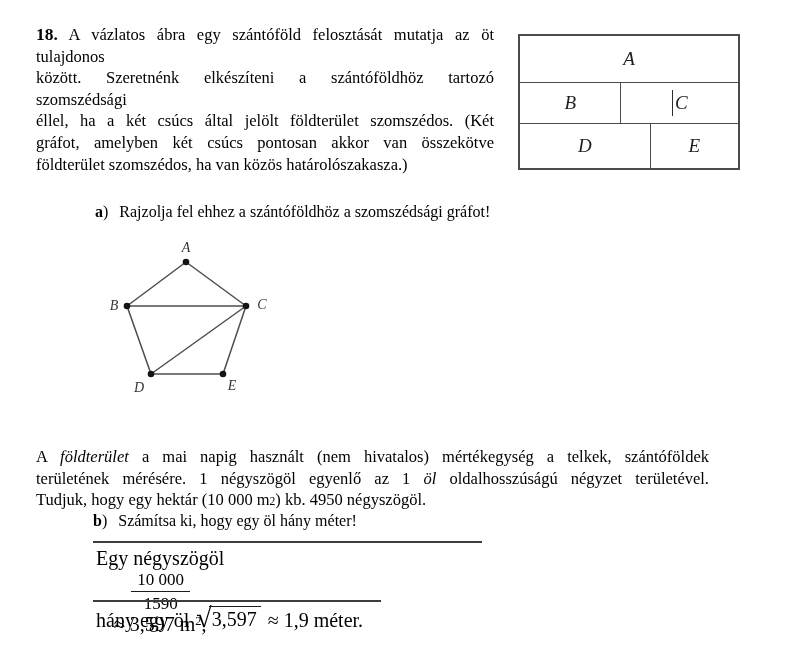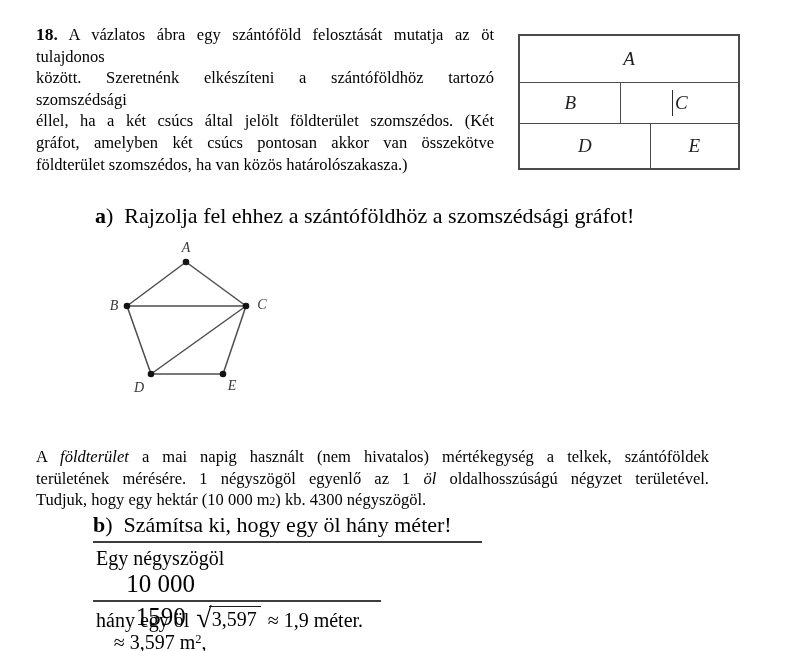--- a/index.html
+++ b/index.html
@@ -34,39 +34,39 @@
   .fd-row-bc { height: 41px; border-bottom: 1.5px solid #4b4b4b; }
   .fd-row-de { height: 43.5px; }
   .fd-cell { display: flex; align-items: center; justify-content: center; box-sizing: border-box; }
   .fd-cell-b { width: 46.5%; border-right: 1.5px solid #4b4b4b; }
   .fd-cell-c { flex: 1; }
   .fd-cell-d { width: 60%; border-right: 1.5px solid #4b4b4b; }
   .fd-cell-e { flex: 1; }
   .fd-caret { width: 1.5px; height: 26px; background: #2e2e2e; margin-right: 2px; }
 
   
-  .part-line { position: absolute; font-size: 22px; }
+  .part-line { position: absolute; font-size: 16px; }
   #part-a { left: 87px; top: 203px; }
   #part-b { left: 85px; top: 512px; }
   .pmarker b { font-weight: bold; }
   .ptext { margin-left: 11px; }
 
   
   #graph-svg { position: absolute; left: 90px; top: 235px; }
   #graph-svg text { font-family: "Liberation Serif", "DejaVu Serif", serif; font-style: italic; font-size: 14px; fill: #383838; }
 
   
   .sol-hr { position: absolute; border-top: 2px solid #3d3d3d; height: 0; }
   #sol-hr1 { left: 85px; top: 541px; width: 389px; }
   #sol-hr2 { left: 85px; top: 600px; width: 288px; }
   #sol-row1 {
     position: absolute; left: 88px; top: 547px; height: 52px;
     display: flex; align-items: center; font-size: 20px; flex-direction: column;
   }
-  .fraction { display: inline-flex; flex-direction: column; align-items: center; font-size: 25px; line-height: 1.12; margin: 0 9px 0 10px; }
+  .fraction { display: inline-flex; flex-direction: column; align-items: center; font-size: 17px; line-height: 1.12; margin: 0 9px 0 10px; }
   .fraction .num { border-bottom: 1.7px solid #1b1b1b; padding: 0 6px 2px; }
   .fraction .den { padding-top: 2px; }
   .sup { font-size: 12.5px; vertical-align: 6px; }
   #sol-row2 { position: absolute; left: 88px; top: 605px; font-size: 20px; line-height: 26px; }
   .sqrt { display: inline-flex; align-items: flex-start; margin: 0 7px 0 7px; }
   .radical { font-size: 28px; line-height: 25px; }
   .radicand { font-size: 20px; line-height: 22px; border-top: 1.9px solid #1b1b1b; margin-left: -3px; margin-top: 1px; padding: 1px 4px 0 3px; }
 </style>
 </head>
 <body>
@@ -126,21 +126,21 @@
       <text x="164" y="74" text-anchor="middle" fill="#383838">C</text>
       <circle cx="53" cy="139" r="3.3" fill="#141414"></circle>
       <text x="41" y="157" text-anchor="middle" fill="#383838">D</text>
       <circle cx="125" cy="139" r="3.3" fill="#141414"></circle>
       <text x="134" y="155" text-anchor="middle" fill="#383838">E</text>
     </svg>
 
   <div id="para2" class="textblock">
       <div class="tline just"><span>A </span><span class="it">földterület</span><span> a mai napig használt (nem hivatalos) mértékegység a telkek, szántóföldek</span></div>
       <div class="tline just"><span>területének mérésére. 1 négyszögöl egyenlő az 1 </span><span class="it">öl</span><span> oldalhosszúságú négyzet területével.</span></div>
-      <div class="tline"><span>Tudjuk, hogy egy hektár (10 000 m</span><span class="small2">2</span><span>) kb. 4300 négyszögöl.</span></div>
+      <div class="tline"><span>Tudjuk, hogy egy hektár (10 000 m</span><span class="small2">2</span><span>) kb. 4950 négyszögöl.</span></div>
     </div>
 
   <div id="part-b" class="part-line">
     <span class="pmarker"><b>b</b><span>)</span></span><span class="ptext">Számítsa ki, hogy egy öl hány méter!</span>
   </div>
 
   <div id="sol-hr1" class="sol-hr"></div>
 
   <div id="sol-row1">
     <span>Egy négyszögöl</span>

